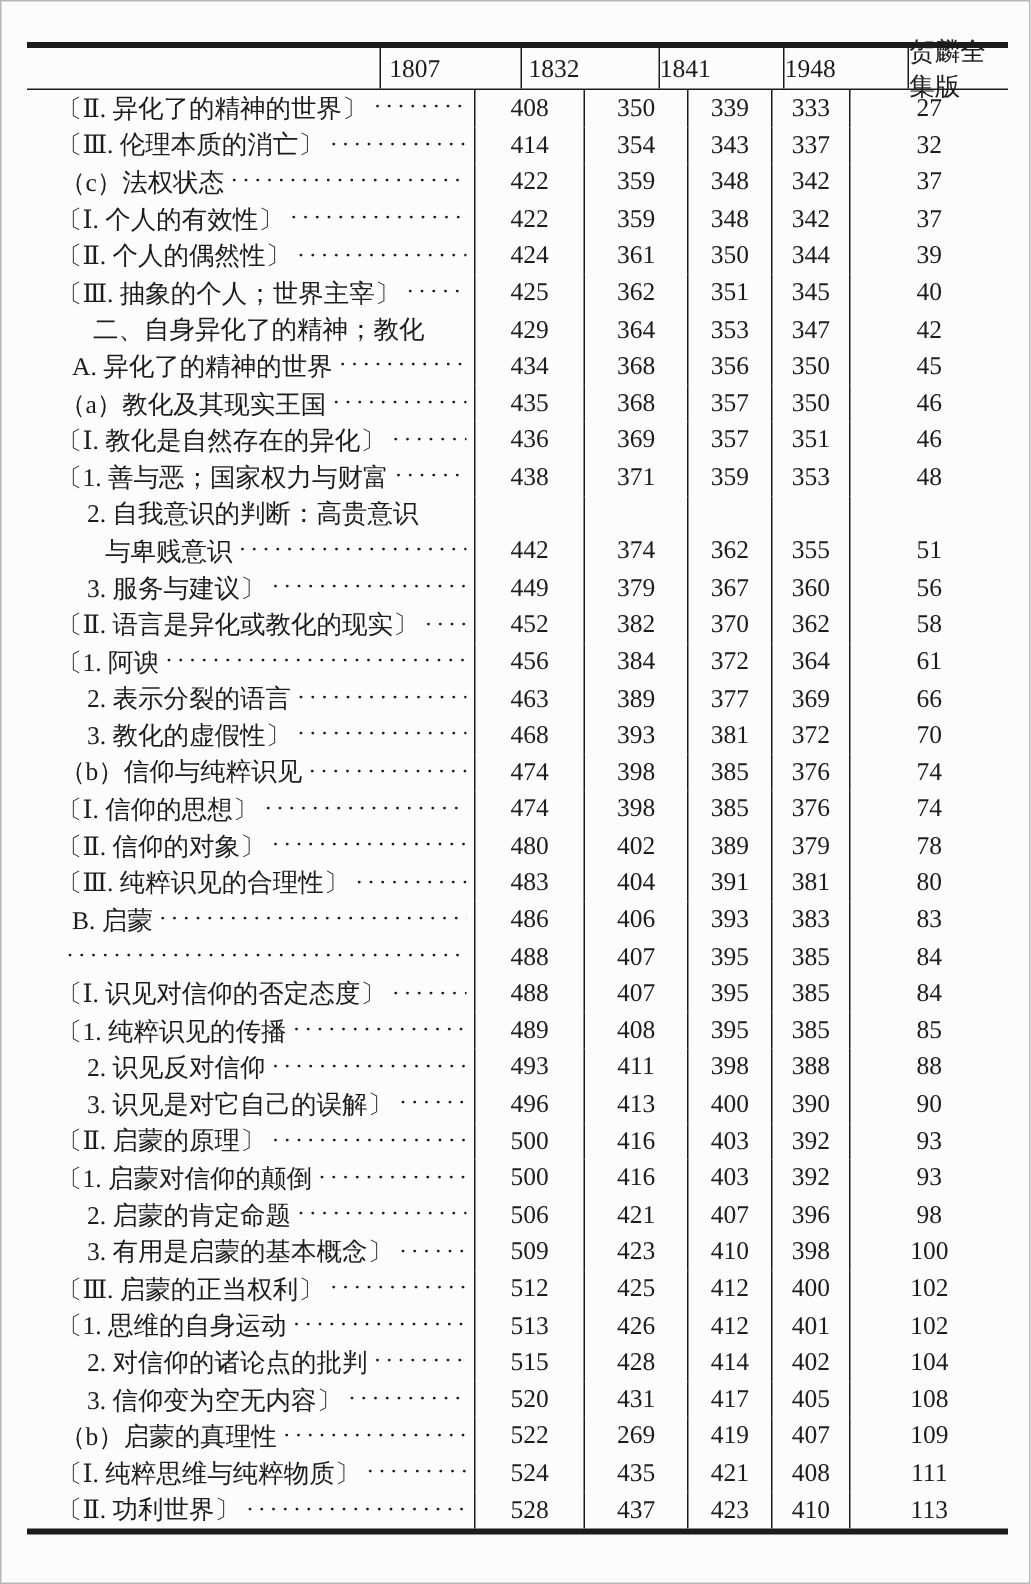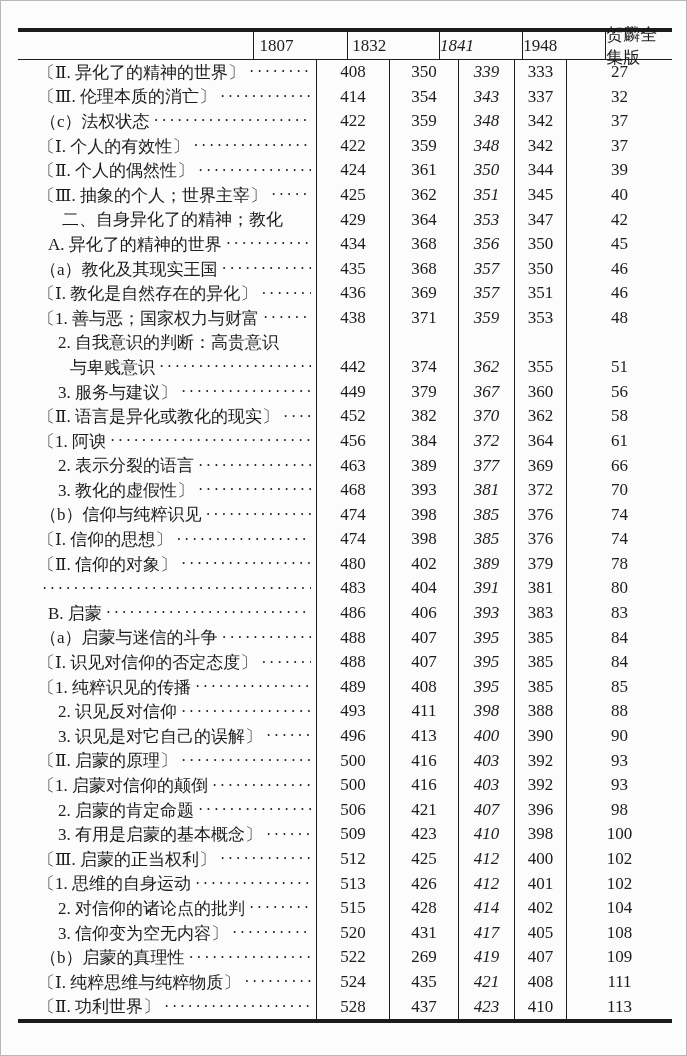--- a/index.html
+++ b/index.html
@@ -31,21 +31,21 @@
     height:28px;
     border-bottom:1px solid var(--ink);
   }
   .hcell{
     display:flex;align-items:center;justify-content:center;
     font-size:17px;
   }
   .lcol{width:298px;}
   .c0{width:73px;}
   .c1{width:69px;}
-  .c2{width:56px;font-style:italic;}
+  .c2{width:56px;}
   .c3{width:52px;}
   .c4{width:106px;}
   .hcell.c0,.hcell.c1,.hcell.c2,.hcell.c3,.hcell.c4{border-left:1px solid var(--ink);margin-left:48px;}
   .row{display:flex;height:var(--lh);}
   .row.double{height:calc(var(--lh)*2);}
   .lcell{
     width:298px;
     display:flex;flex-direction:column;justify-content:center;
     font-size:17px;
     overflow:hidden;
@@ -391,20 +391,21 @@
     <div class="ncell c0">480</div>
     <div class="ncell c1">402</div>
     <div class="ncell c2">389</div>
     <div class="ncell c3">379</div>
     <div class="ncell c4">78</div>
   </div>
 
   <div class="row ind-bracket">
     <div class="lcell">
       <div class="lline l1">
+        <span class="ltext">〔Ⅲ. 纯粹识见的合理性〕</span>
         <span class="leader ld1">································································································</span>
       </div>
 
     </div>
     <div class="ncell c0">483</div>
     <div class="ncell c1">404</div>
     <div class="ncell c2">391</div>
     <div class="ncell c3">381</div>
     <div class="ncell c4">80</div>
   </div>
@@ -420,21 +421,20 @@
     <div class="ncell c0">486</div>
     <div class="ncell c1">406</div>
     <div class="ncell c2">393</div>
     <div class="ncell c3">383</div>
     <div class="ncell c4">83</div>
   </div>
 
   <div class="row ind-paren">
     <div class="lcell">
       <div class="lline l1">
-        <span class="ltext">（a）启蒙与迷信的斗争</span>
         <span class="leader ld1">································································································</span>
       </div>
 
     </div>
     <div class="ncell c0">488</div>
     <div class="ncell c1">407</div>
     <div class="ncell c2">395</div>
     <div class="ncell c3">385</div>
     <div class="ncell c4">84</div>
   </div>

